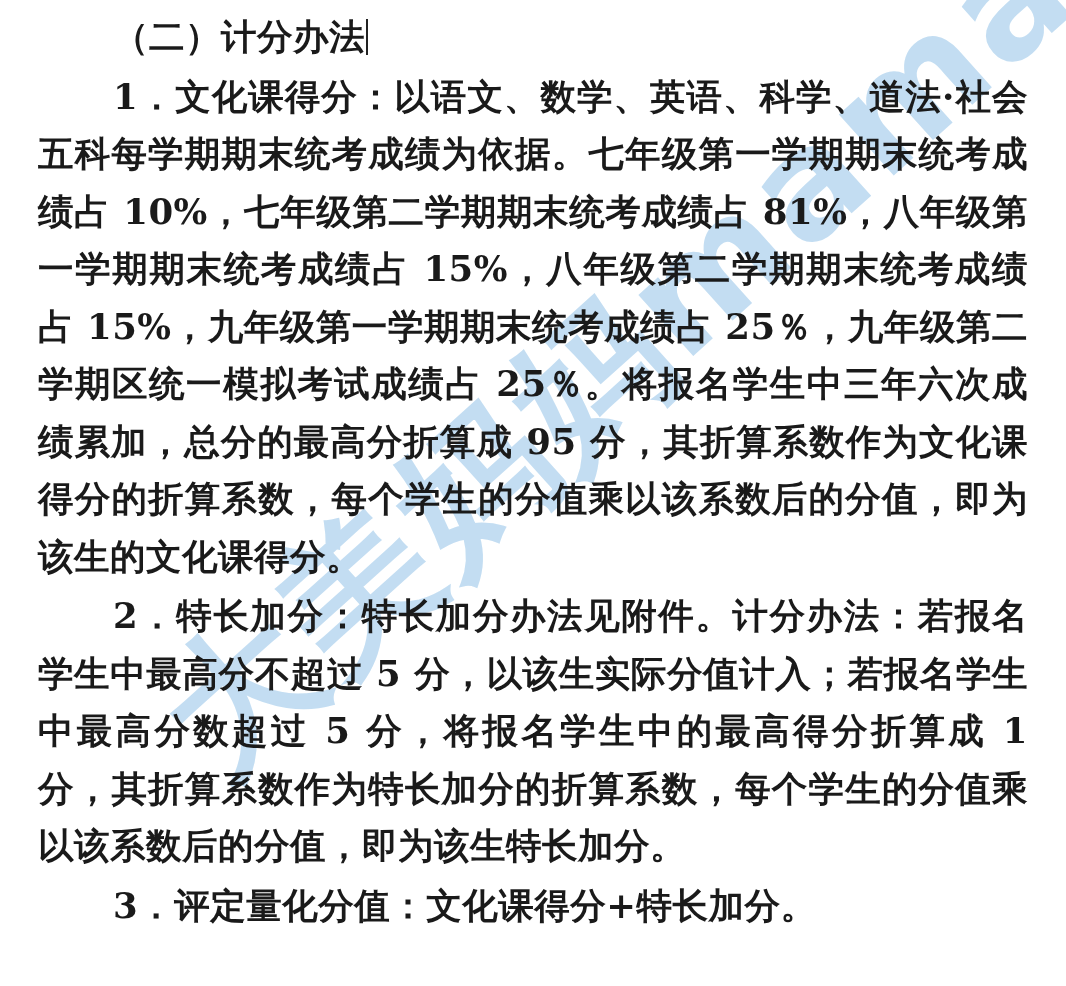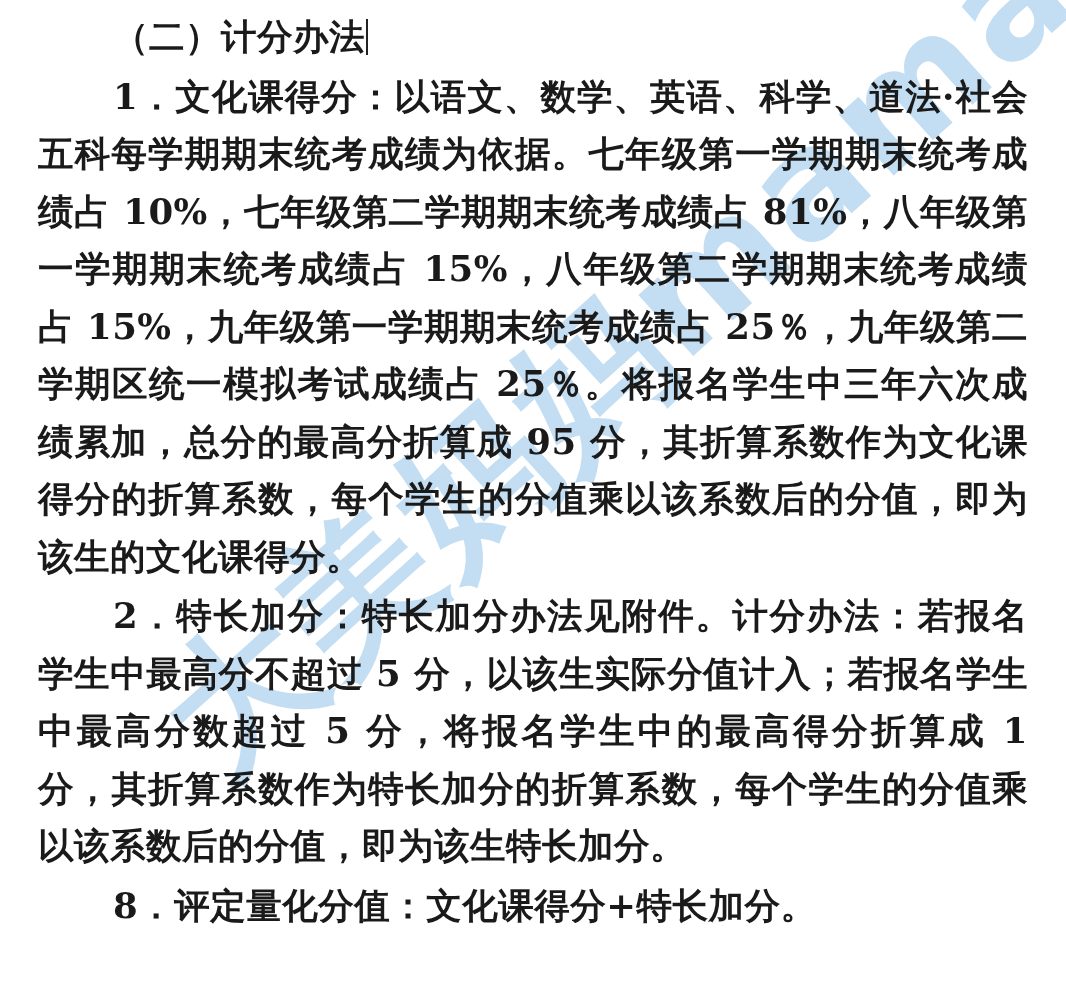--- a/index.html
+++ b/index.html
@@ -90,16 +90,16 @@
   </div>
 
   <div class="doc">
 
     <p class="para heading"><span>（二）计分办法</span><span class="caret"></span></p>
 
     <p class="para indent2">1．文化课得分：以语文、数学、英语、科学、道法·社会五科每学期期末统考成绩为依据。七年级第一学期期末统考成绩占 10%，七年级第二学期期末统考成绩占 81%，八年级第一学期期末统考成绩占 15%，八年级第二学期期末统考成绩占 15%，九年级第一学期期末统考成绩占 25％，九年级第二学期区统一模拟考试成绩占 25％。将报名学生中三年六次成绩累加，总分的最高分折算成 95 分，其折算系数作为文化课得分的折算系数，每个学生的分值乘以该系数后的分值，即为该生的文化课得分。</p>
 
     <p class="para indent2">2．特长加分：特长加分办法见附件。计分办法：若报名学生中最高分不超过 5 分，以该生实际分值计入；若报名学生中最高分数超过 5 分，将报名学生中的最高得分折算成 1 分，其折算系数作为特长加分的折算系数，每个学生的分值乘以该系数后的分值，即为该生特长加分。</p>
 
-    <p class="para indent2">8．评定量化分值：文化课得分+特长加分。</p>
+    <p class="para indent2">3．评定量化分值：文化课得分+特长加分。</p>
 
   </div>
 </div>
 
 </body></html>

